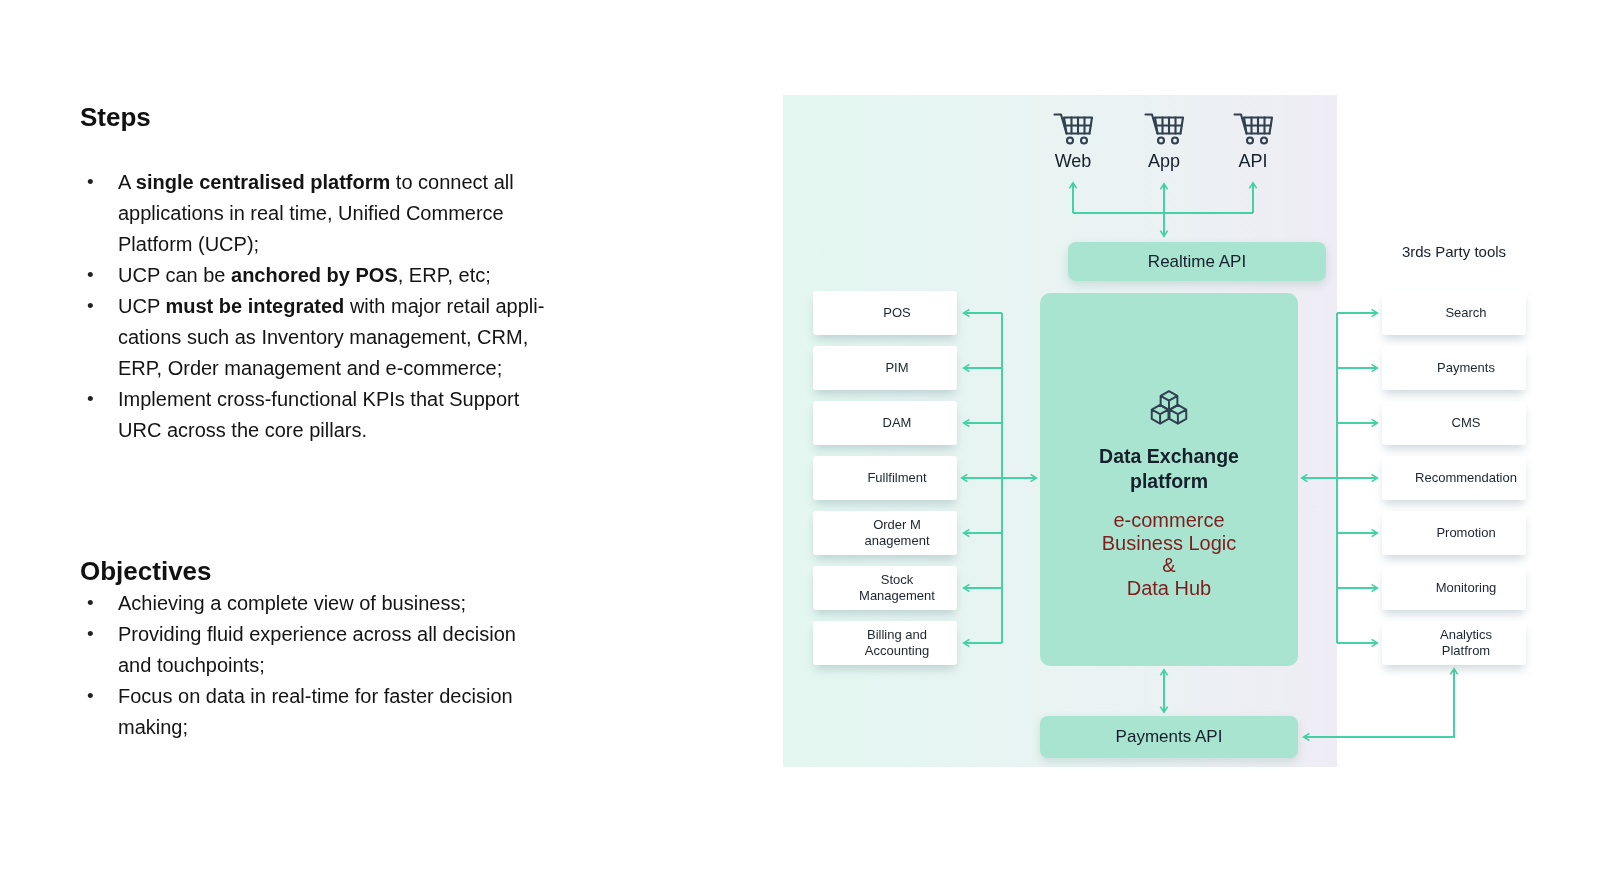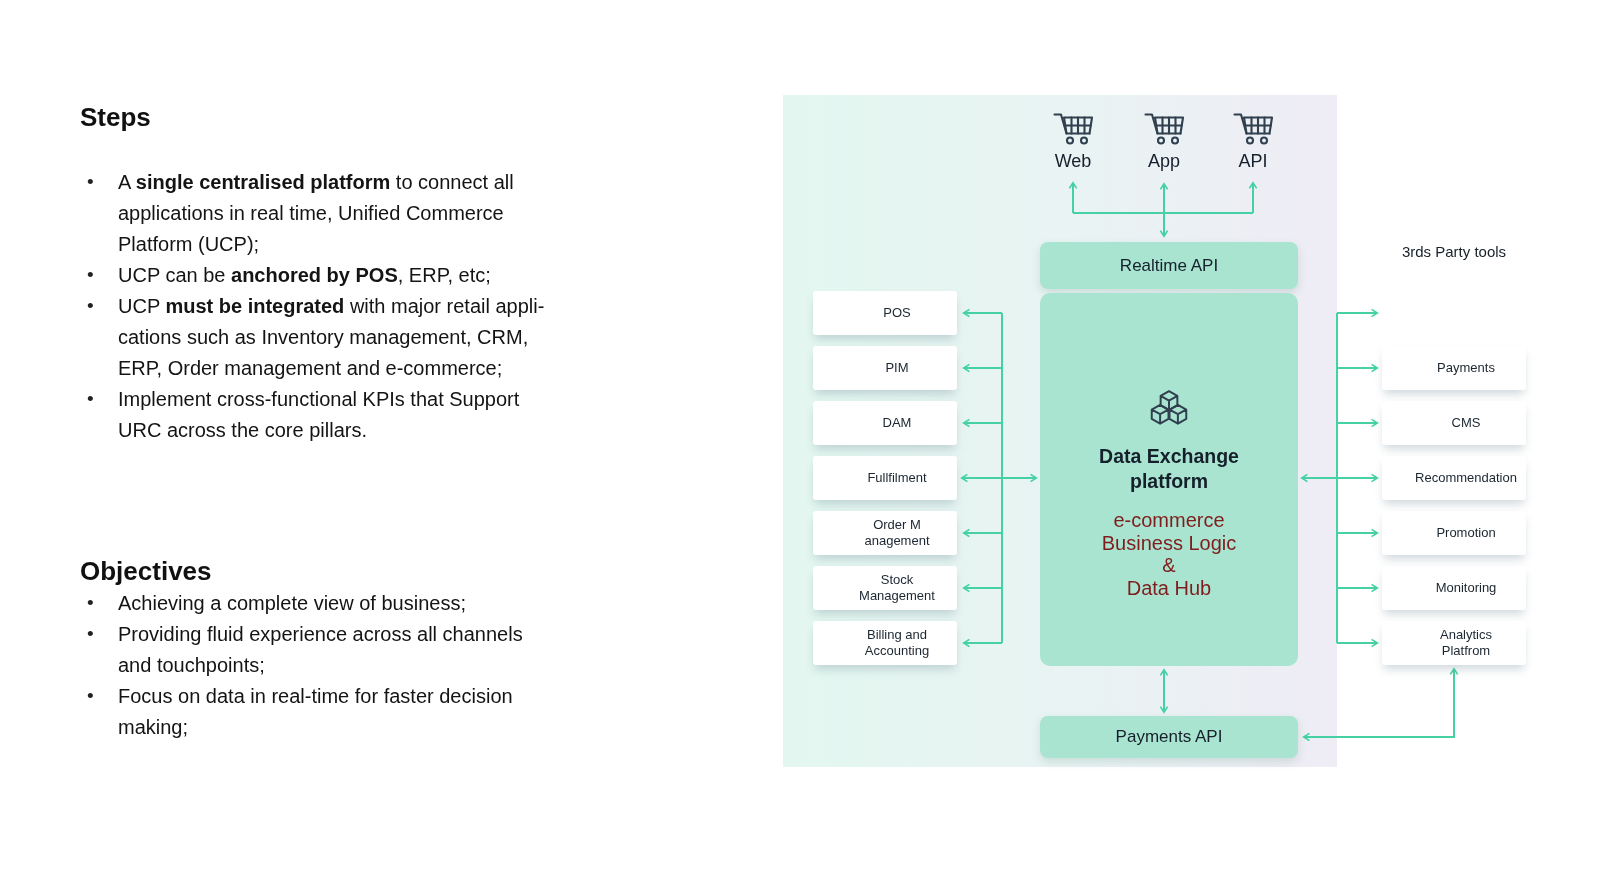--- a/index.html
+++ b/index.html
@@ -37,21 +37,21 @@
 
   .channel{position:absolute;top:108px;width:92px;display:flex;flex-direction:column;align-items:center;z-index:2;}
   .channel .label{margin-top:3px;font-size:18px;color:#15202c;}
   .icn{stroke:var(--icon);fill:none;stroke-linejoin:round;stroke-linecap:round;}
   .cart{stroke-width:2.1;}
   .cubes{stroke-width:1.9;}
 
   .mint-box{position:absolute;left:1040px;width:258px;background:var(--mint-box);border-radius:8px;
             display:flex;align-items:center;justify-content:center;font-size:17px;color:#15202b;
             box-shadow:0 4px 9px rgba(110,160,145,.25);z-index:2;}
-  #realtime-api-box{top:242px;height:47px;}
+  #realtime-api-box{top:242px;height:39px;margin-left:28px;}
   #analytics-api-box{top:716px;height:42px;}
 
   .platform-box{position:absolute;left:1040px;top:293px;width:258px;height:373px;background:var(--mint-box);
             border-radius:10px;display:flex;flex-direction:column;align-items:center;padding-top:95px;
             text-align:center;z-index:2;}
   .platform-title{margin:14px 0 0 0;font-size:19.5px;line-height:25px;font-weight:700;color:#15202b;white-space:pre-line;}
   .platform-sub{margin:15px 0 0 0;font-size:20px;line-height:22.5px;color:#7f1d1d;white-space:pre-line;}
 
   .white-box{position:absolute;width:144px;height:44px;background:#ffffff;border-radius:3px;
              box-shadow:0 6px 10px -2px rgba(96,125,139,.30);display:flex;align-items:center;justify-content:center;
@@ -96,21 +96,21 @@
 
   <h2 class="copy-heading" id="objectives-heading">Objectives</h2>
 
   <ul class="bullets" id="objectives-list">
     <li>
       <span class="marker">•</span>
       <p><span>Achieving a complete view of business;</span></p>
     </li>
     <li>
       <span class="marker">•</span>
-      <p><span>Providing fluid experience across all channels
+      <p><span>Providing fluid experience across all decision
 and touchpoints;</span></p>
     </li>
     <li>
       <span class="marker">•</span>
       <p><span>Focus on data in real-time for faster decision
 making;</span></p>
     </li>
   </ul>
 
   <div class="panel"></div>
@@ -201,20 +201,21 @@
   <div class="white-box lcol r3">DAM</div>
   <div class="white-box lcol r4">Fullfilment</div>
   <div class="white-box lcol r5">Order M
 anagement</div>
   <div class="white-box lcol r6">Stock
 Management</div>
   <div class="white-box lcol r7">Billing and
 Accounting</div>
 
   <div class="tools-heading">3rds Party tools</div>
+  <div class="white-box rcol r1">Search</div>
   <div class="white-box rcol r2">Payments</div>
   <div class="white-box rcol r3">CMS</div>
   <div class="white-box rcol r4">Recommendation</div>
   <div class="white-box rcol r5">Promotion</div>
   <div class="white-box rcol r6">Monitoring</div>
   <div class="white-box rcol r7">Analytics
 Platfrom</div>
 
   <div class="mint-box" id="analytics-api-box">Payments API</div>
 

